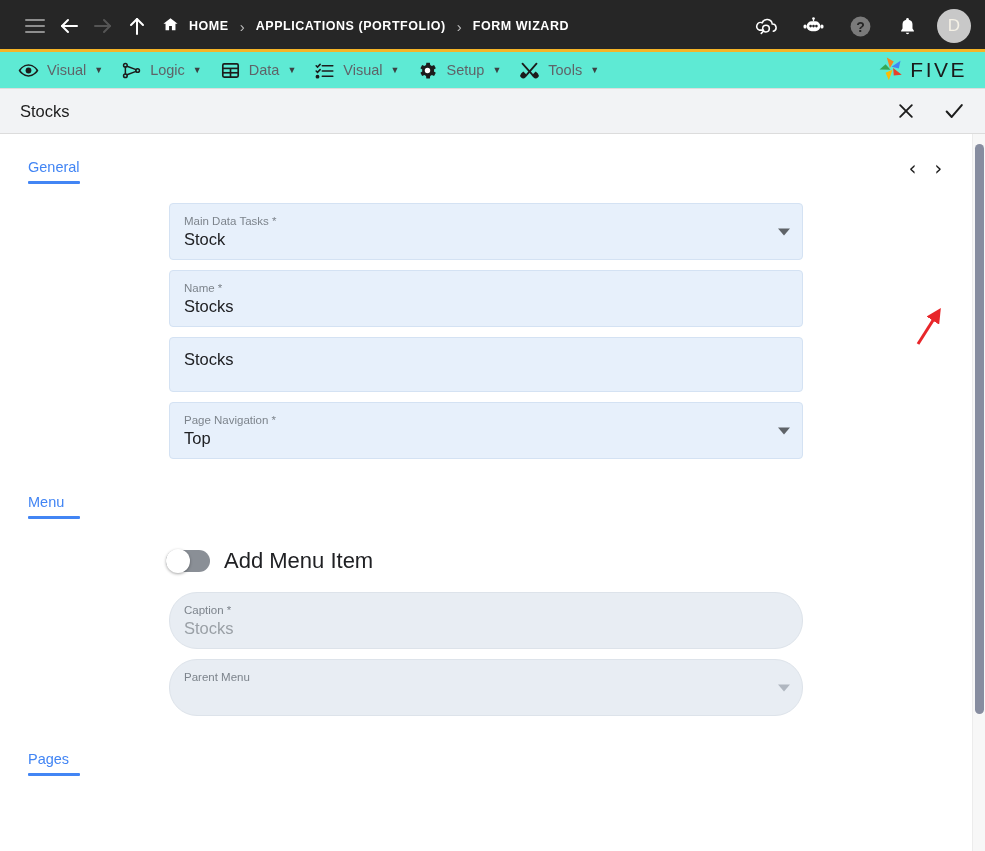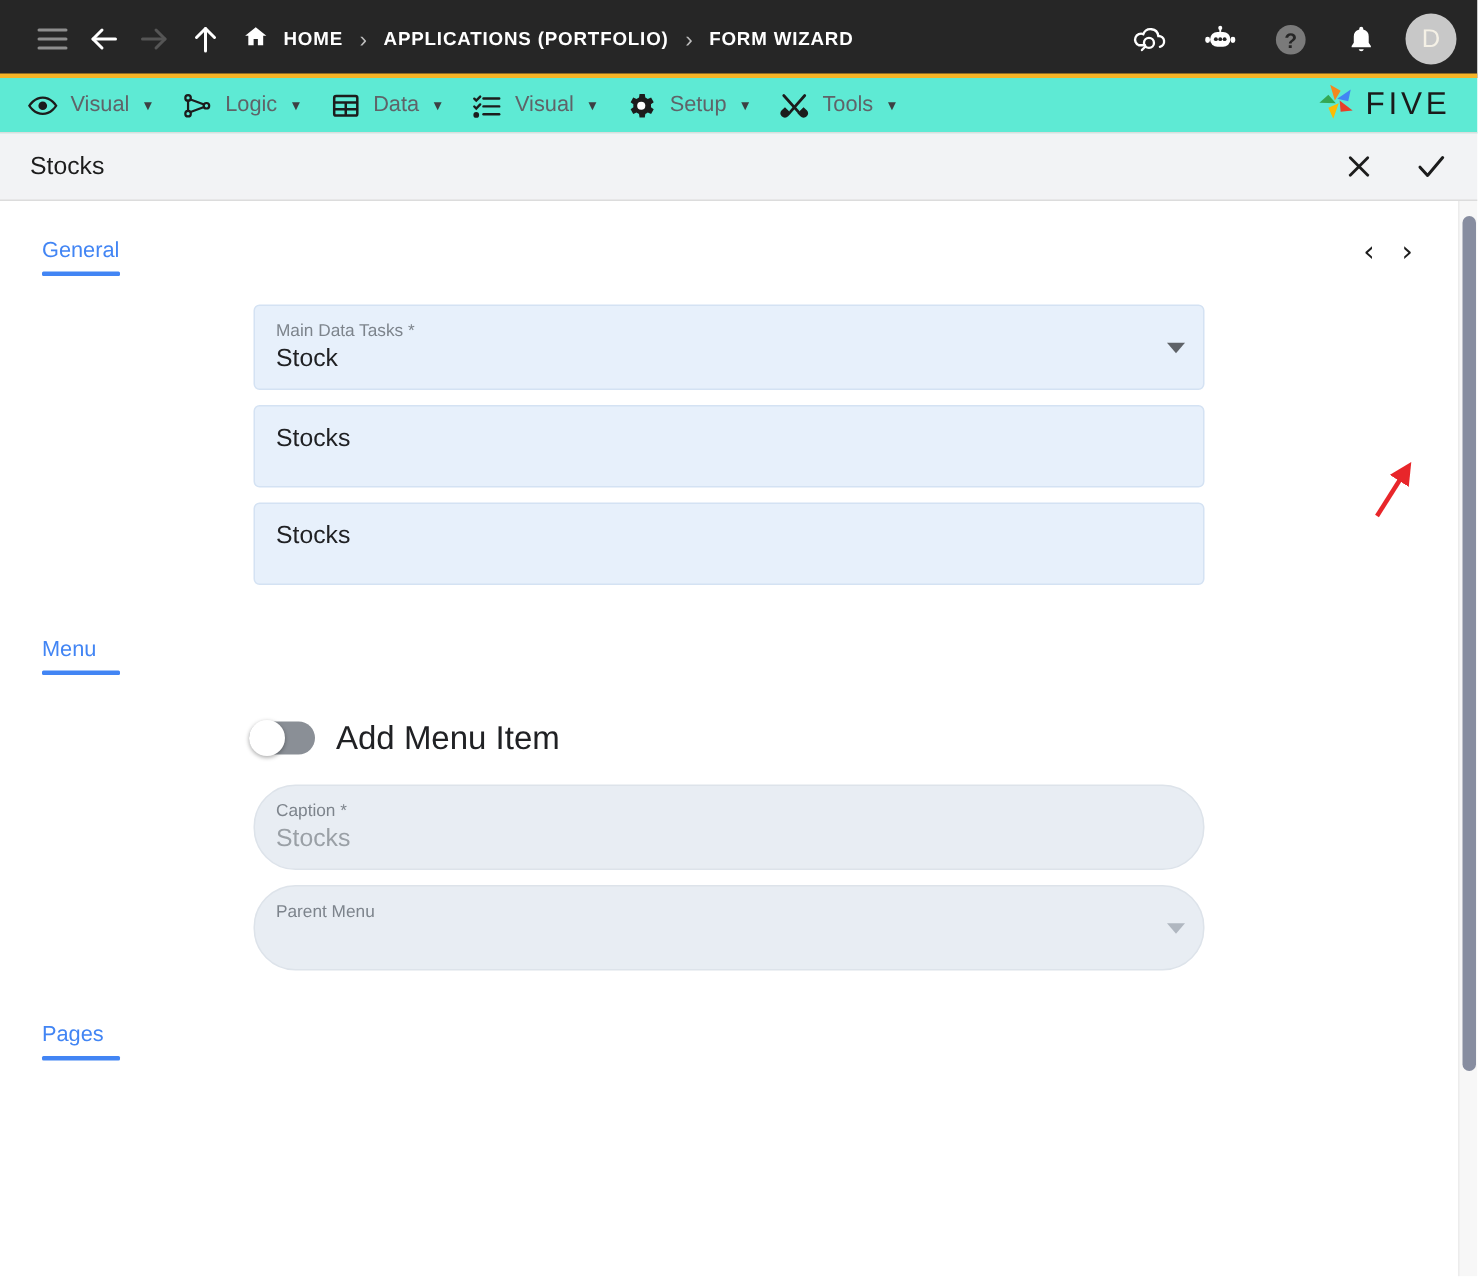--- a/index.html
+++ b/index.html
@@ -349,27 +349,33 @@
         <div class="fields">
 
           <div class="field">
             <div class="f-label">Main Data Tasks *</div>
             <div class="f-value">Stock</div>
             <span class="f-caret"></span>
           </div>
 
 
           <div class="field">
+            <div class="f-label">Name *</div>
             <div class="f-value">Stocks</div>
           </div>
 
           <div class="field">
             <div class="f-value">Stocks</div>
           </div>
 
+          <div class="field">
+            <div class="f-label">Page Navigation *</div>
+            <div class="f-value">Top</div>
+            <span class="f-caret"></span>
+          </div>
 
         </div>
       </div>
 
       <div class="section">
         <div class="sec-label">Menu</div>
         <div class="sec-underline"></div>
 
         <div class="toggle-row">
           <div class="toggle">

